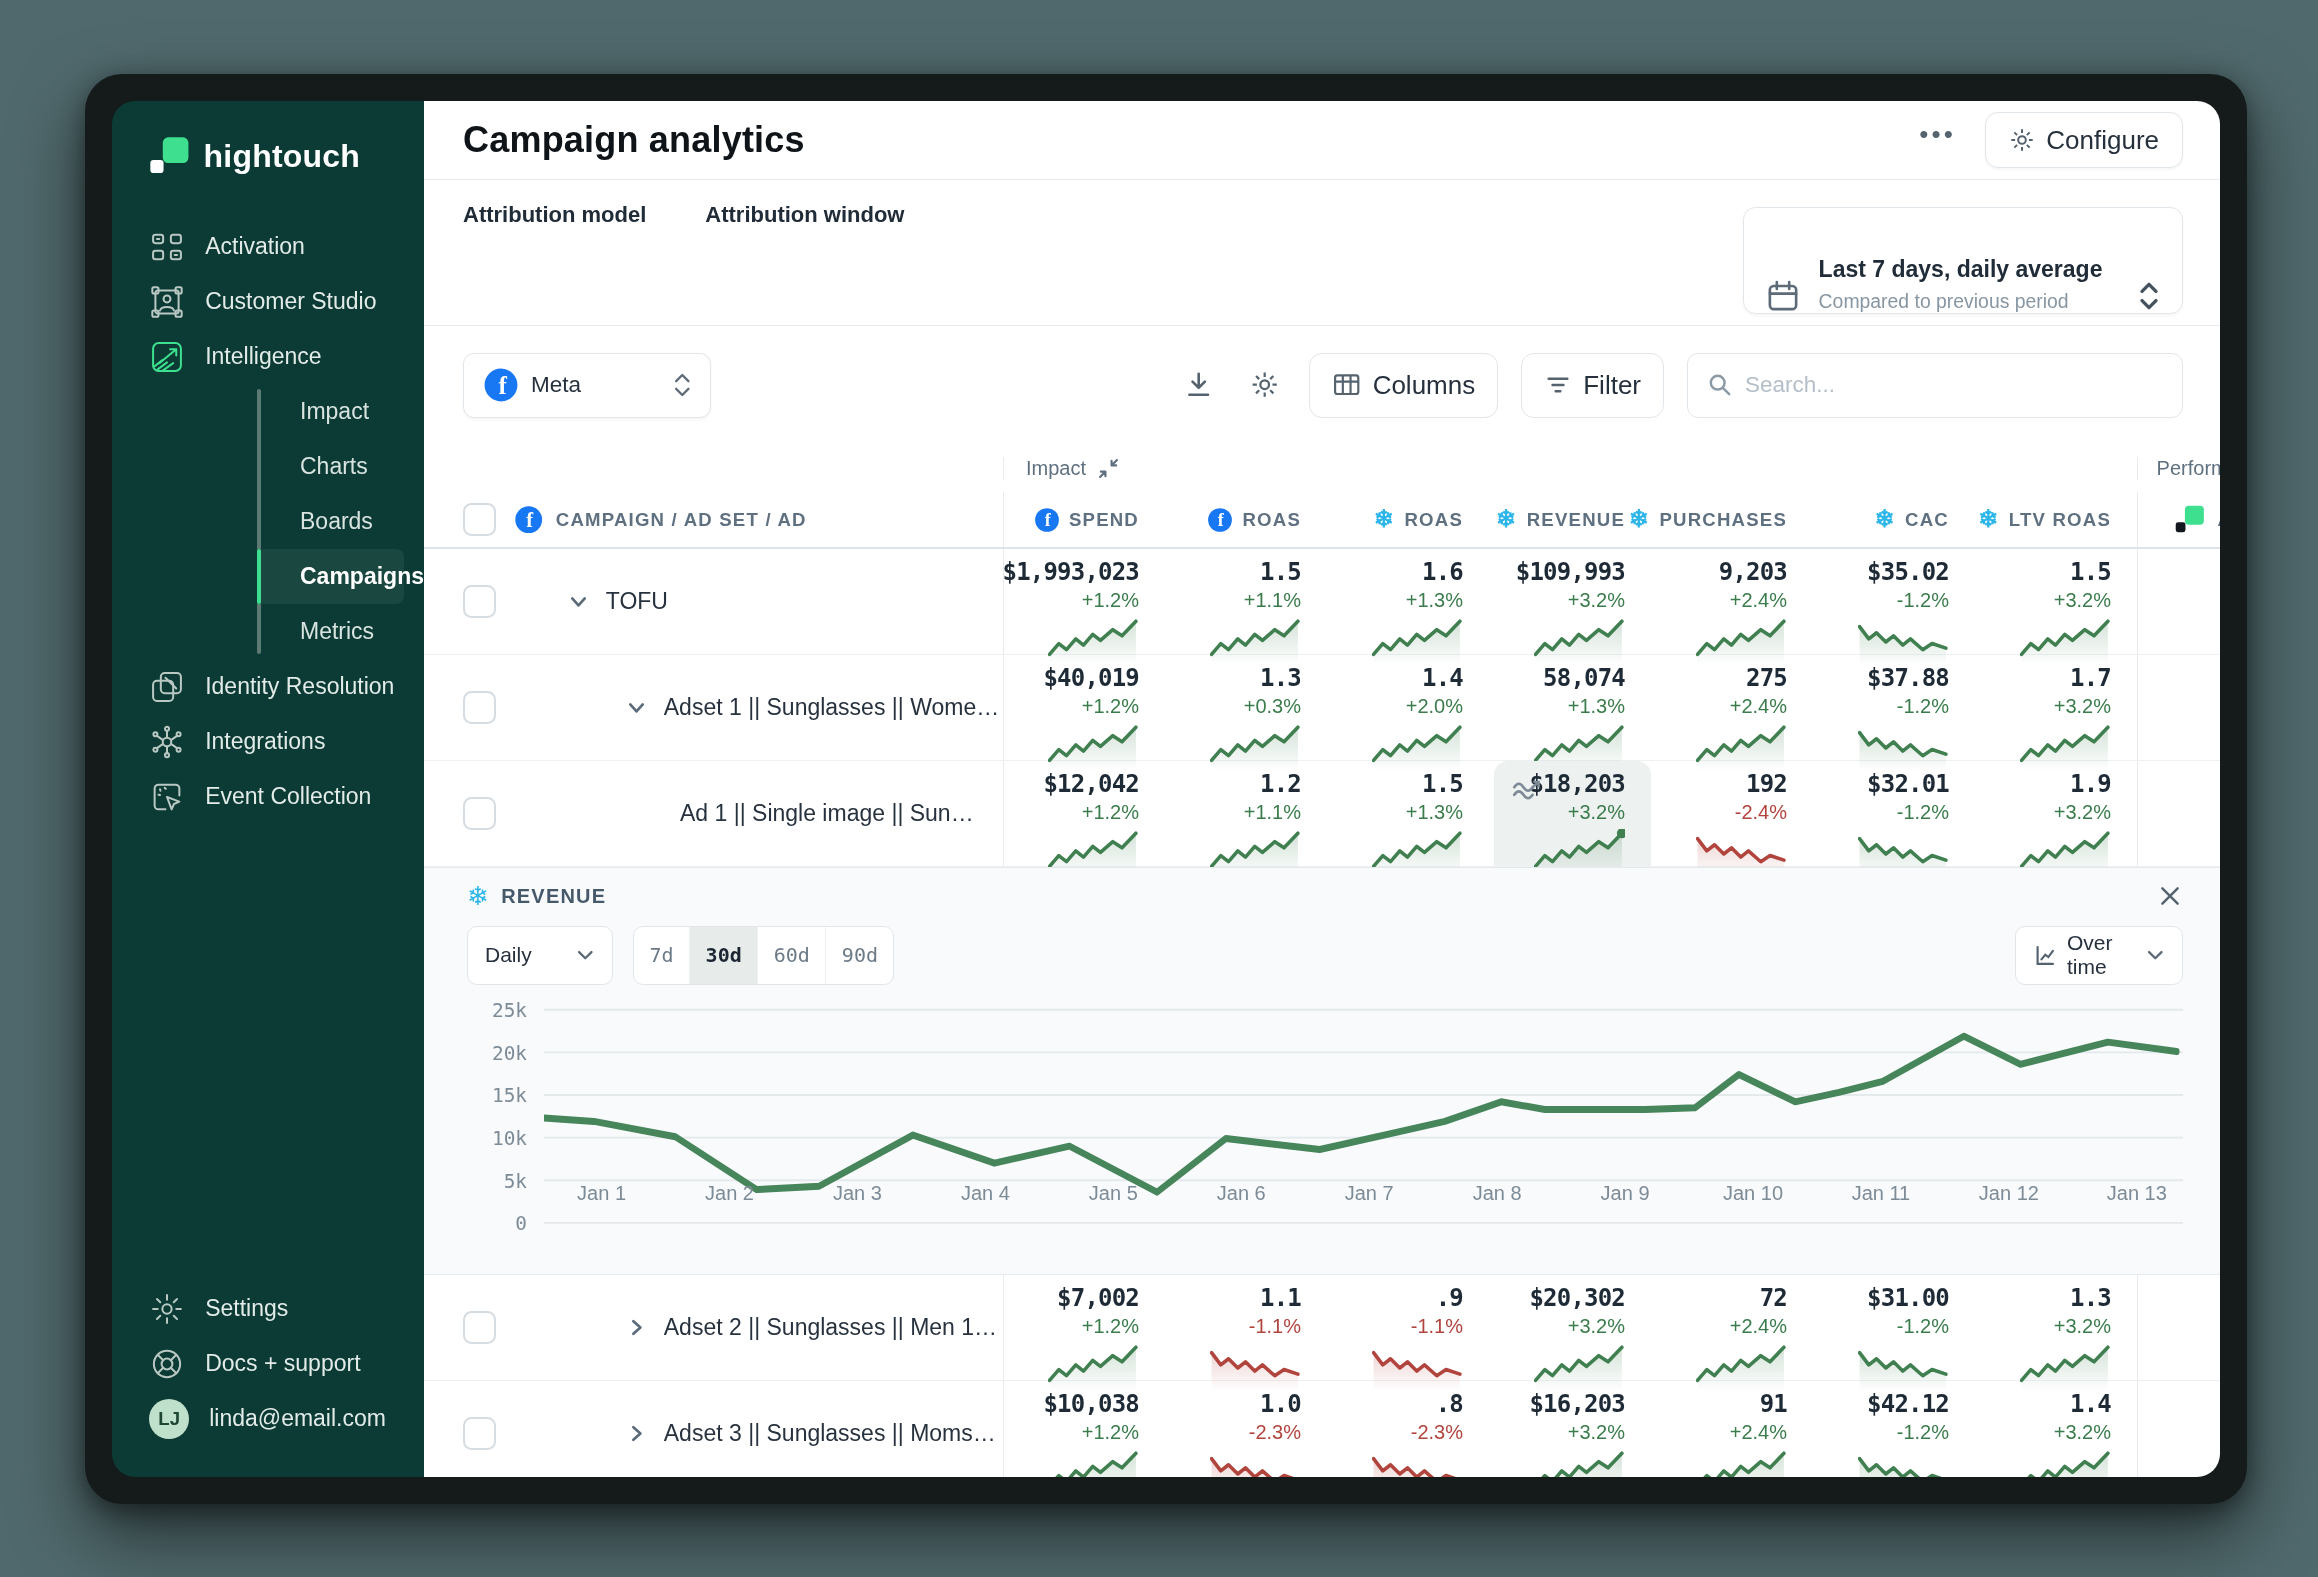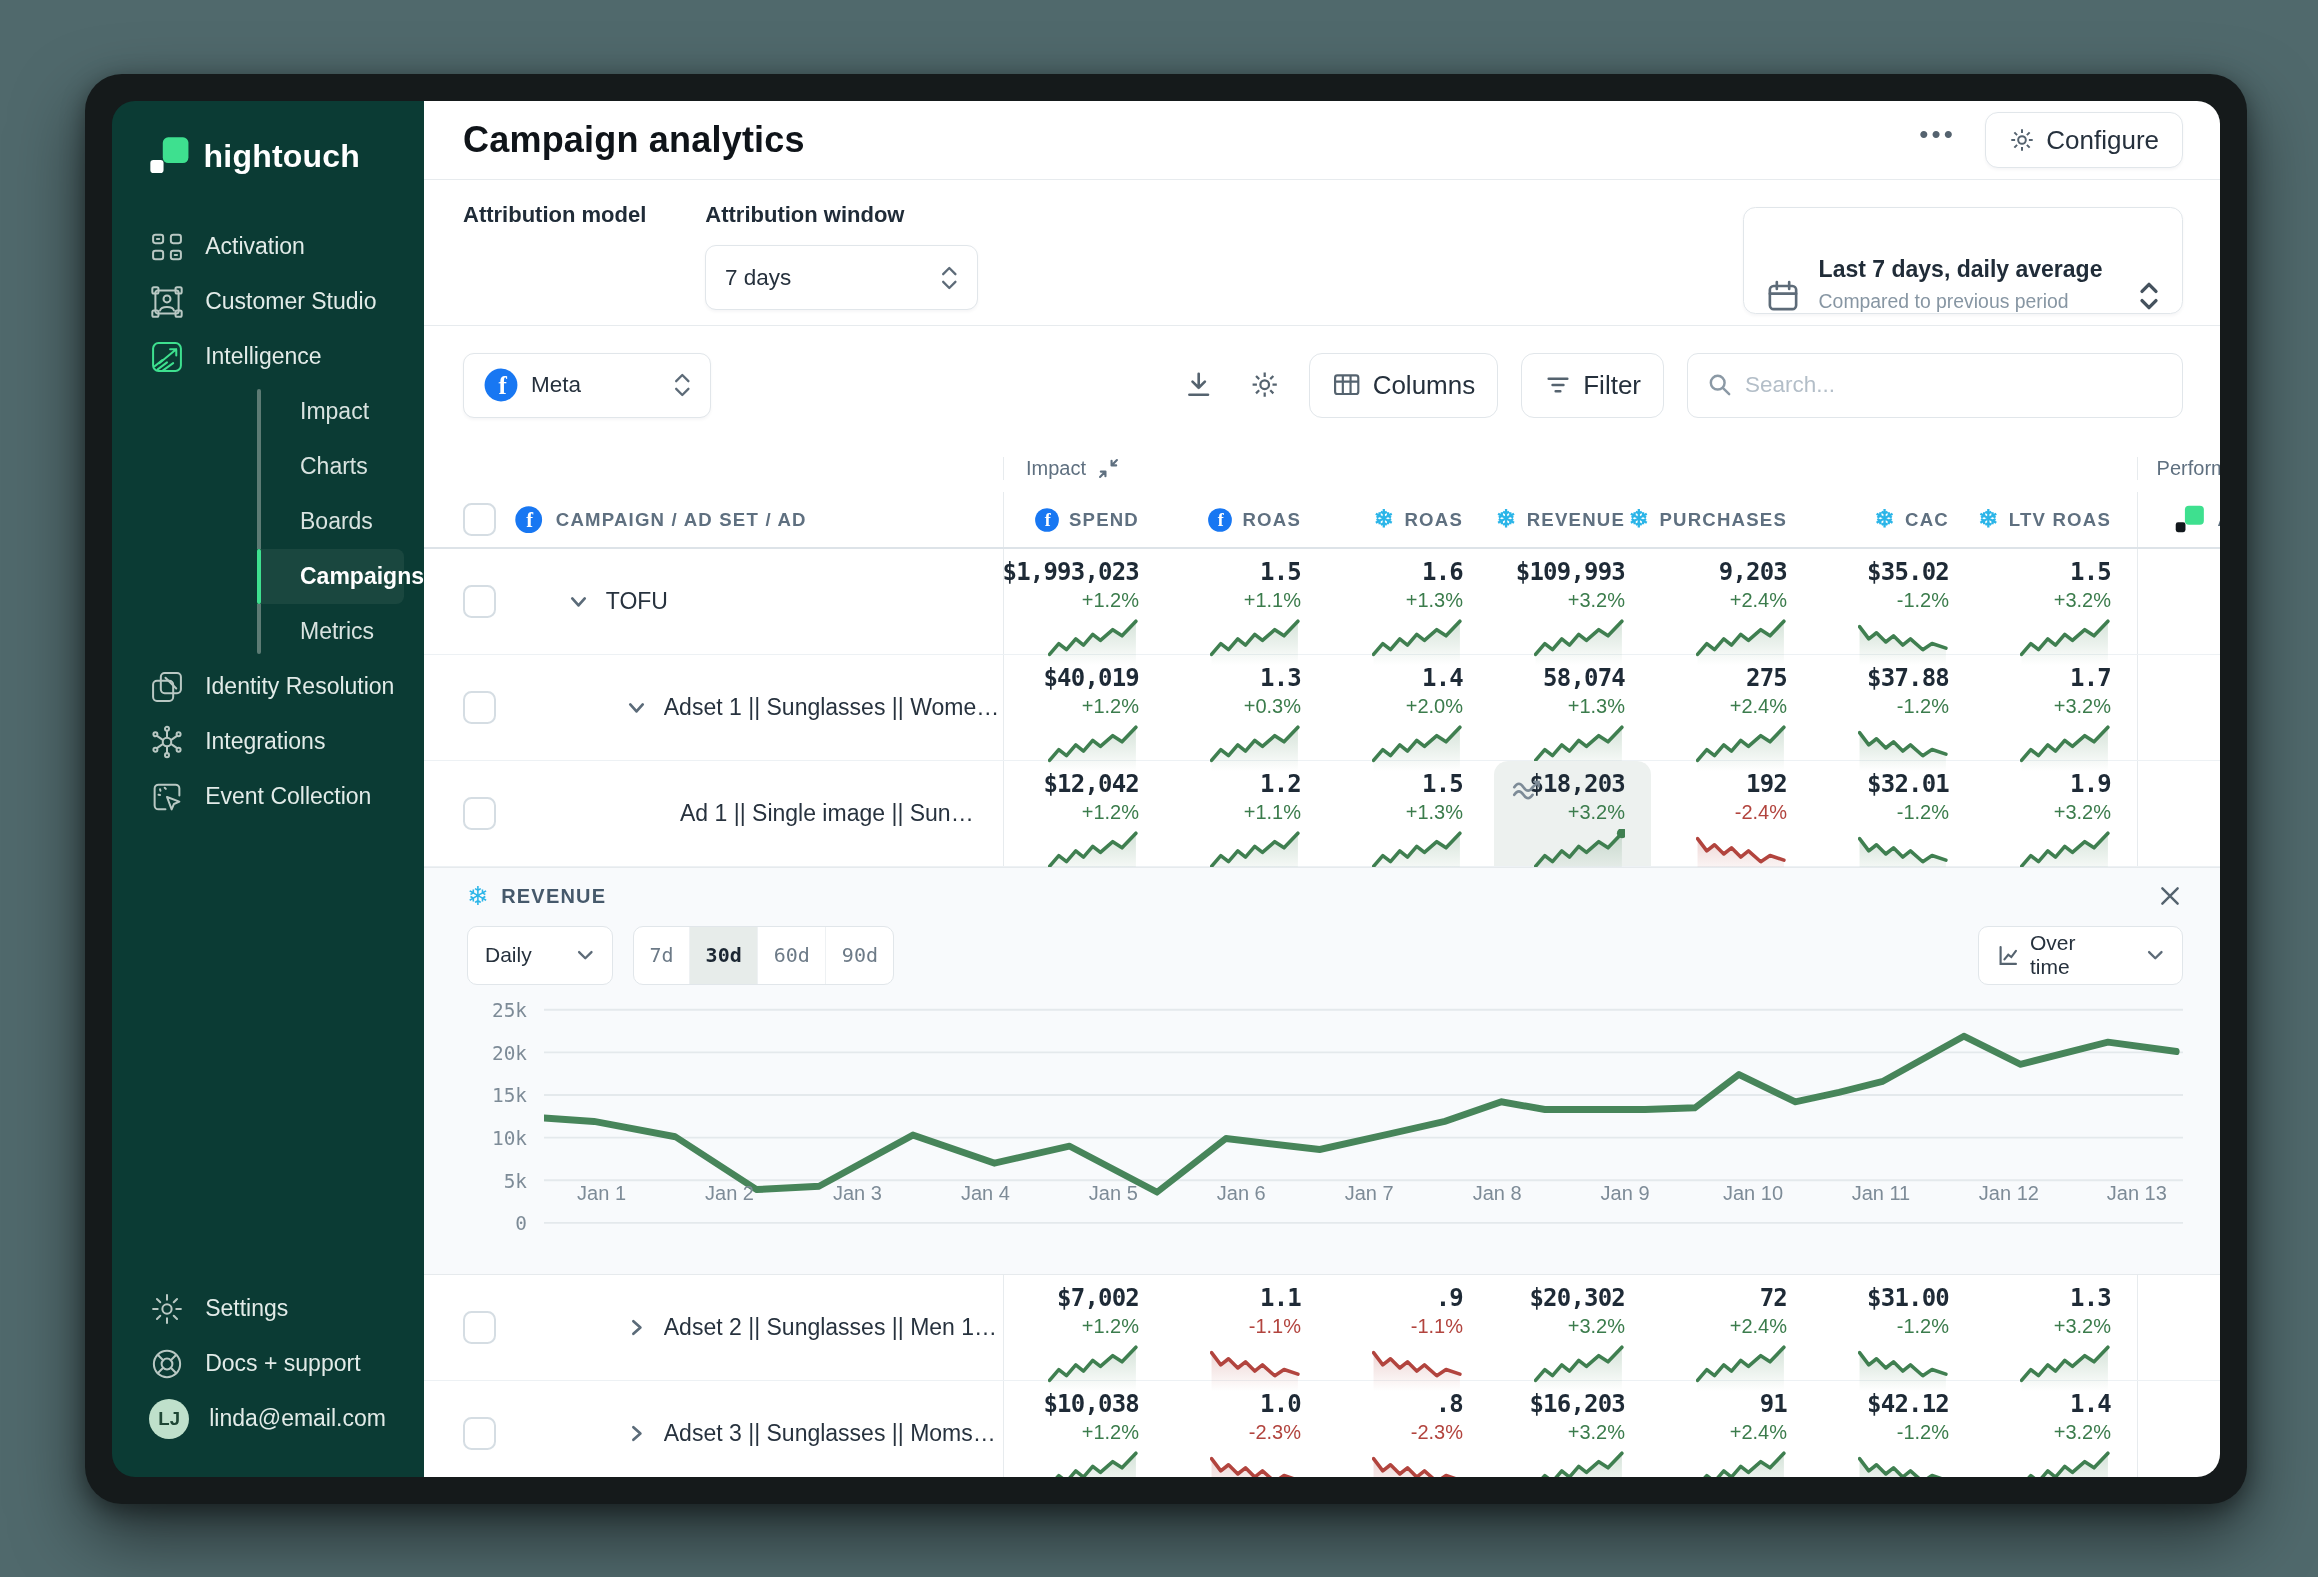--- a/index.html
+++ b/index.html
@@ -107,21 +107,21 @@
   .panel-close { margin-left:auto; cursor:pointer; }
   .panel-controls { height:62px; display:flex; align-items:center; gap:20px; }
   .small-select { height:59px; border:1.5px solid #e1e6ea; border-radius:10px; background:#fff; display:flex; align-items:center;
     padding:0 17px; cursor:pointer; }
   .small-select .select-value { font-size:21px; }
   .gran { width:146px; }
   .segmented { height:59px; border:1.5px solid #e1e6ea; border-radius:10px; background:#fff; display:flex; align-items:stretch; overflow:hidden; }
   .seg-btn { padding:0 15.5px; display:flex; align-items:center; font-family:"DejaVu Sans Mono",monospace; font-size:20px; color:#6c7a87; cursor:pointer; border-right:1.5px solid #eef1f3; }
   .seg-btn:last-child { border-right:none; }
   .seg-btn.selected { background:#e7ecea; color:#1c2733; font-weight:bold; }
-  .overtime { margin-left:auto; width:205px; gap:11px; }
+  .overtime { margin-left:auto; width:168px; gap:11px; }
   .chart-zone { position:relative; height:232px; margin-top:11px; }
   .chart-ylabels { position:absolute; left:0; top:0; width:60px; height:100%; }
   .ytick { position:absolute; right:0; font-family:"DejaVu Sans Mono",monospace; font-size:19.4px; color:#7d8b97; transform:translateY(-50%); }
   .chart-plot { position:absolute; left:77px; right:0; top:0; height:100%; }
   .chart-xlabels { position:absolute; left:120px; right:0; top:314px; height:31px; }
   .xtick { position:absolute; font-size:20px; color:#7d8b97; transform:translateX(-50%); white-space:nowrap; }
 
   svg { display:block; }
 </style>
 </head>
@@ -276,29 +276,20 @@
         </button>
       </div>
     </div>
 
     <div class="filters-row">
       <div class="filter-group">
         <div class="filter-label">Attribution model</div>
       </div>
       <div class="filter-group">
         <div class="filter-label">Attribution window</div>
-        <div class="select w350">
-          <span class="select-value">7 days</span>
-          <span class="updown">
-            <svg width="18.6" height="26" viewBox="0 0 24 34" fill="none" stroke="#5d6b78" stroke-width="3" stroke-linecap="round" stroke-linejoin="round">
-                <polyline points="4,12 12,4 20,12"></polyline>
-                <polyline points="4,22 12,30 20,22"></polyline>
-              </svg>
-          </span>
-        </div>
       </div>
       <div class="date-card">
         <span>
           <svg width="34" height="34" viewBox="0 0 44 44" fill="none" stroke="#5d6b78" stroke-width="3.4" stroke-linecap="round">
               <rect x="5" y="9" width="34" height="30" rx="5"></rect>
               <path d="M5 19h34M14 4v9M30 4v9"></path>
             </svg>
         </span>
         <span class="date-text">
           <div class="date-title">Last 7 days, daily average</div>

